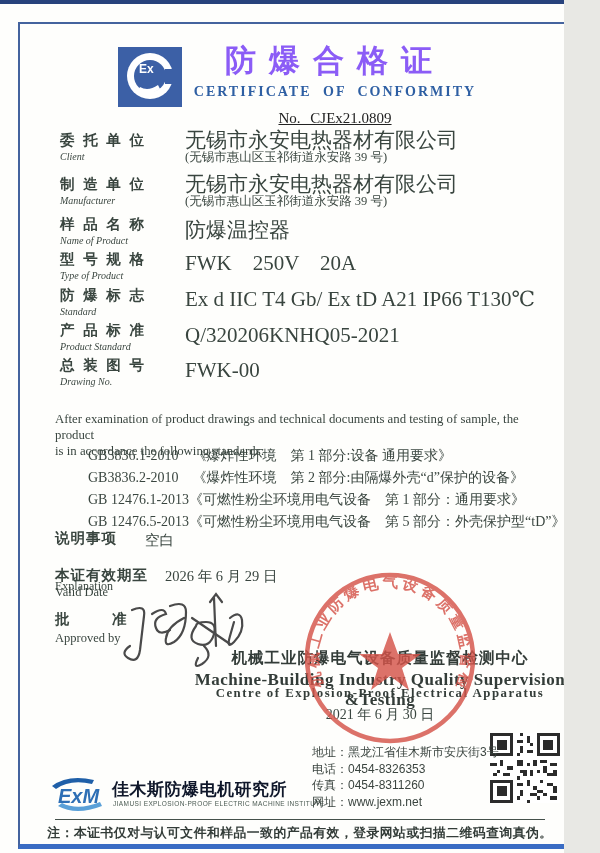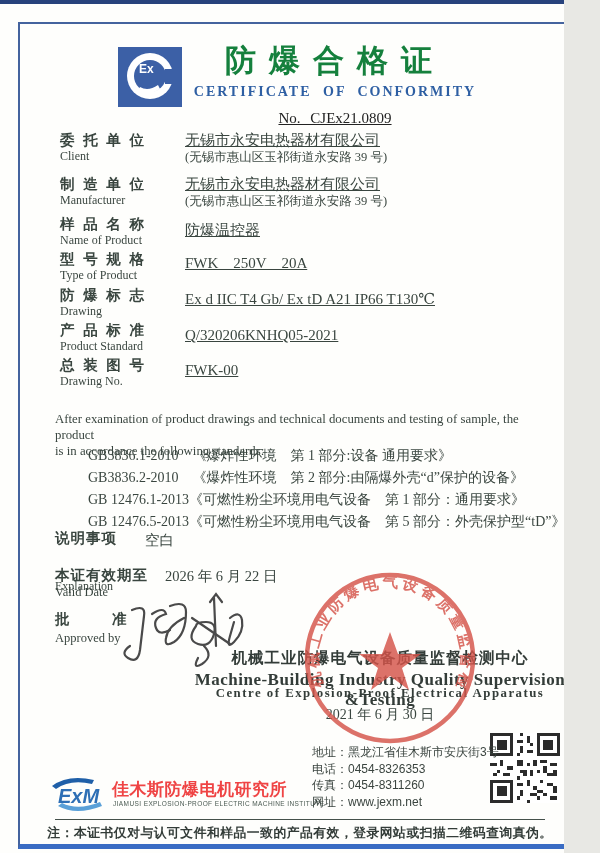--- a/index.html
+++ b/index.html
@@ -5,30 +5,30 @@
   html,body{margin:0;padding:0;background:#e8e8e4;}
   .page{position:relative;width:564px;height:853px;background:#fefefc;overflow:hidden;
         font-family:"Liberation Serif","DejaVu Serif",serif;color:#39453f;}
   .top-strip{position:absolute;left:0;top:0;width:600px;height:4px;background:#27427c;}
   .frame{position:absolute;left:18px;top:22px;width:561px;height:820px;
          border:2px solid #44639e;border-bottom:5px solid #3a6cc4;}
   .abs{position:absolute;}
   
   .ex-logo{left:118px;top:47px;width:64px;height:60px;}
   .cert-title{left:140px;top:40px;width:390px;text-align:center;
-              font-size:31px;font-weight:bold;color:#15803d;letter-spacing:13px;white-space:nowrap;}
+              font-size:31px;font-weight:bold;color:#8b5cf6;letter-spacing:13px;white-space:nowrap;}
   .cert-sub{left:140px;top:84px;width:390px;text-align:center;
             font-size:14px;font-weight:bold;color:#2e5fa3;letter-spacing:2px;word-spacing:6px;}
   .cert-no{left:140px;top:110px;width:390px;text-align:center;font-size:15px;color:#222;word-spacing:6px;text-decoration:underline;}
   
   .fl{left:60px;width:140px;}
   .fv{left:185px;width:380px;}
   .lbl-cn{font-size:14.5px;font-weight:bold;letter-spacing:2.5px;line-height:17px;}
-  .lbl-en{font-size:12px;line-height:15px;}
-  .val{font-size:15px;line-height:18px;white-space:pre;text-decoration:underline;}
+  .lbl-en{font-size:10px;line-height:15px;font-style:italic;}
+  .val{font-size:21px;line-height:18px;white-space:pre;}
   .val-sub{font-size:12.5px;line-height:16px;}
   
   .stmt-cn{left:55px;top:390px;width:500px;font-size:14.5px;font-weight:bold;letter-spacing:1.5px;}
   .stmt-en{left:55px;top:411px;width:500px;font-size:12.8px;line-height:16px;}
   .std{left:88px;width:480px;font-size:14px;white-space:nowrap;}
   
   .expl-lbl{left:55px;top:529px;font-size:14.5px;font-weight:bold;letter-spacing:1px;}
   .expl-en{left:55px;top:547px;font-size:12px;margin-top:32px;}
   .expl-val{left:145px;top:531px;font-size:14.5px;}
   .valid-lbl{left:55px;top:566px;font-size:14.5px;font-weight:bold;letter-spacing:1px;}
@@ -39,21 +39,21 @@
   .signature{left:118px;top:588px;}
   
   .auth-cn{left:180px;top:648px;width:400px;text-align:center;font-size:15.5px;font-weight:bold;letter-spacing:1px;color:#333c38;}
   .auth-en1{left:180px;top:670px;width:400px;text-align:center;font-size:17px;font-weight:bold;letter-spacing:0.5px;color:#333c38;}
   .auth-en2{left:180px;top:686px;width:400px;text-align:center;font-size:12.8px;font-weight:bold;letter-spacing:1.5px;color:#333c38;}
   .auth-date{left:180px;top:706px;width:400px;text-align:center;font-size:14px;}
   .seal{left:302px;top:570px;pointer-events:none;}
   .qr{left:490px;top:732px;}
   
   .exm-logo{left:50px;top:772px;width:60px;height:44px;}
-  .inst-cn{left:112px;top:778px;font-size:17px;font-weight:bold;color:#ef4444;
+  .inst-cn{left:112px;top:778px;font-size:17px;font-weight:bold;color:#0f172a;
            font-family:"Liberation Sans","DejaVu Sans",sans-serif;letter-spacing:0.5px;}
   .inst-en{left:113px;top:800px;font-size:6.5px;color:#4a5a52;letter-spacing:0.4px;
            font-family:"Liberation Sans","DejaVu Sans",sans-serif;}
   .contact{left:312px;top:744px;font-size:12px;line-height:16.5px;
            font-family:"Liberation Sans","DejaVu Sans",sans-serif;color:#3a443f;}
   .contact .row{white-space:nowrap;}
   .divider{left:55px;top:819px;width:490px;height:0;border-top:1.5px solid #44504a;}
   .note{left:30px;top:825px;width:540px;text-align:center;font-size:12.8px;font-weight:bold;
         letter-spacing:0.5px;color:#333c38;}
 </style>
@@ -108,21 +108,21 @@
   <div class="abs fl" style="top:251px">
     <div class="lbl-cn">型 号 规 格</div>
     <div class="lbl-en">Type of Product</div>
   </div>
   <div class="abs fv" style="top:254px">
     <div class="val">FWK    250V    20A</div>
   </div>
 
   <div class="abs fl" style="top:287px">
     <div class="lbl-cn">防 爆 标 志</div>
-    <div class="lbl-en">Drawing</div>
+    <div class="lbl-en">Standard</div>
   </div>
   <div class="abs fv" style="top:290px">
     <div class="val">Ex d IIC T4 Gb/ Ex tD A21 IP66 T130℃</div>
   </div>
 
   <div class="abs fl" style="top:322px">
     <div class="lbl-cn">产 品 标 准</div>
     <div class="lbl-en">Product Standard</div>
   </div>
   <div class="abs fv" style="top:326px">
@@ -146,21 +146,21 @@
   <div class="abs std" style="top:469px">GB3836.2-2010　《爆炸性环境　第 2 部分:由隔爆外壳“d”保护的设备》</div>
   <div class="abs std" style="top:491px">GB 12476.1-2013《可燃性粉尘环境用电气设备　第 1 部分：通用要求》</div>
   <div class="abs std" style="top:513px">GB 12476.5-2013《可燃性粉尘环境用电气设备　第 5 部分：外壳保护型“tD”》</div>
 
   <div class="abs expl-lbl">说明事项</div>
   <div class="abs expl-en">Explanation</div>
   <div class="abs expl-val">空白</div>
 
   <div class="abs valid-lbl">本证有效期至</div>
   <div class="abs valid-en">Valid Date</div>
-  <div class="abs valid-val">2026 年 6 月 22 日</div>
+  <div class="abs valid-val">2026 年 6 月 29 日</div>
 
   <div class="abs appr-lbl">批　准</div>
   <div class="abs appr-en">Approved by</div>
   <div class="abs signature">
     <svg width="135" height="85" viewBox="0 0 135 85">
       <g fill="none" stroke="#4a4a4a" stroke-width="2.2" stroke-linecap="round">
         <path d="M14 22 q14 -6 12 6 l-4 34 q-2 14 -12 8 -8 -5 2 -12"></path>
         <path d="M34 26 q12 -8 14 0 q-14 4 -10 14 q3 8 14 2"></path>
         <path d="M52 18 q16 -6 16 6 q0 22 -12 30 q-10 6 -8 -4 q2 -12 18 -20"></path>
         <path d="M78 38 q-10 14 2 18 q12 4 16 -10 q3 -12 -8 -12 -10 0 -10 4"></path>

